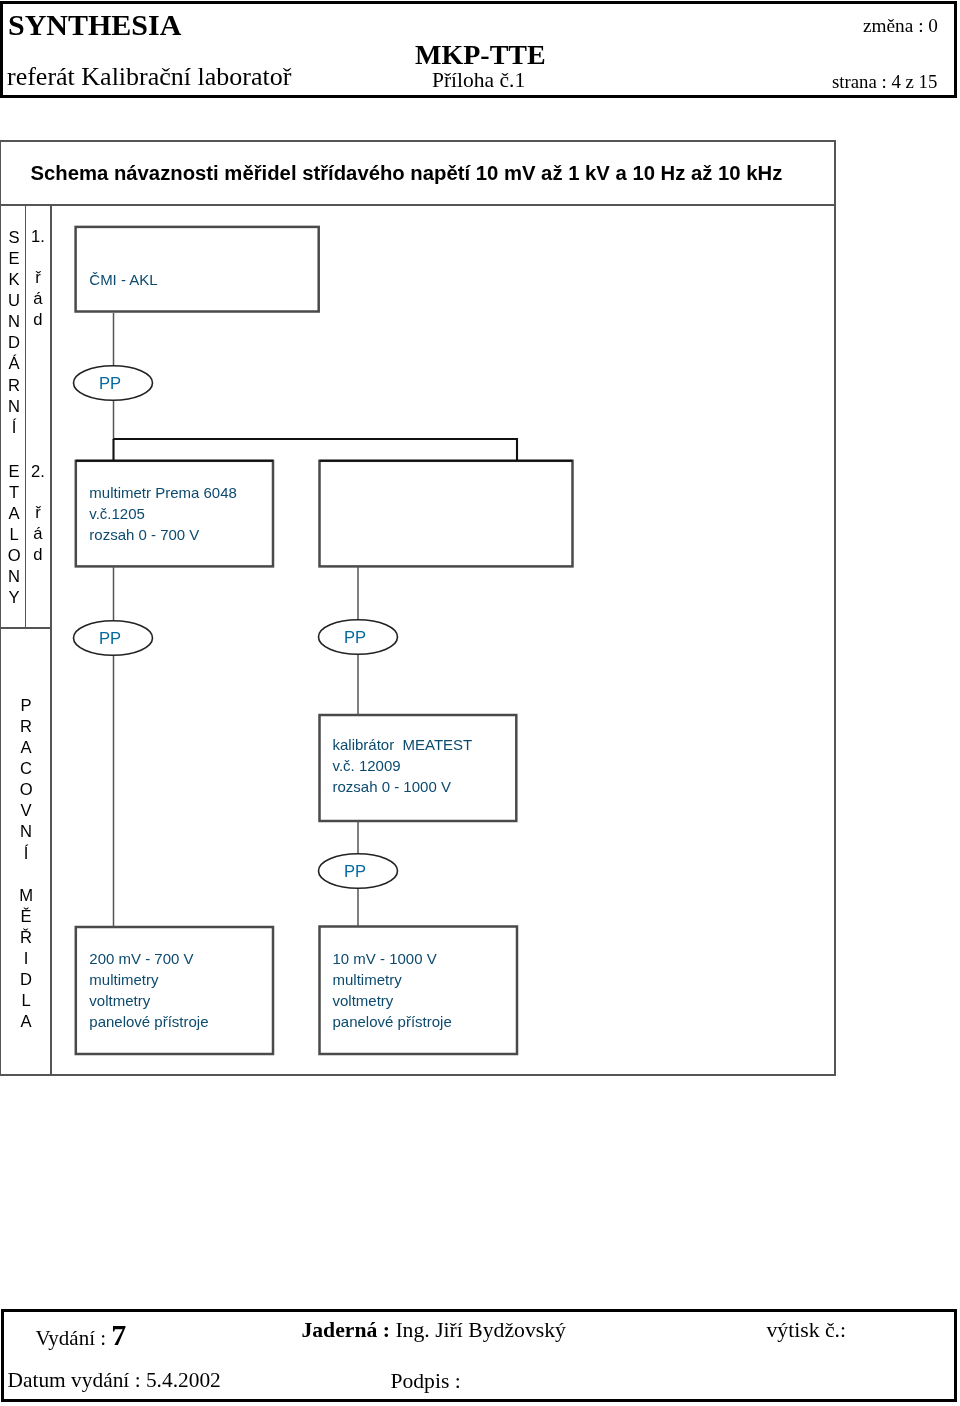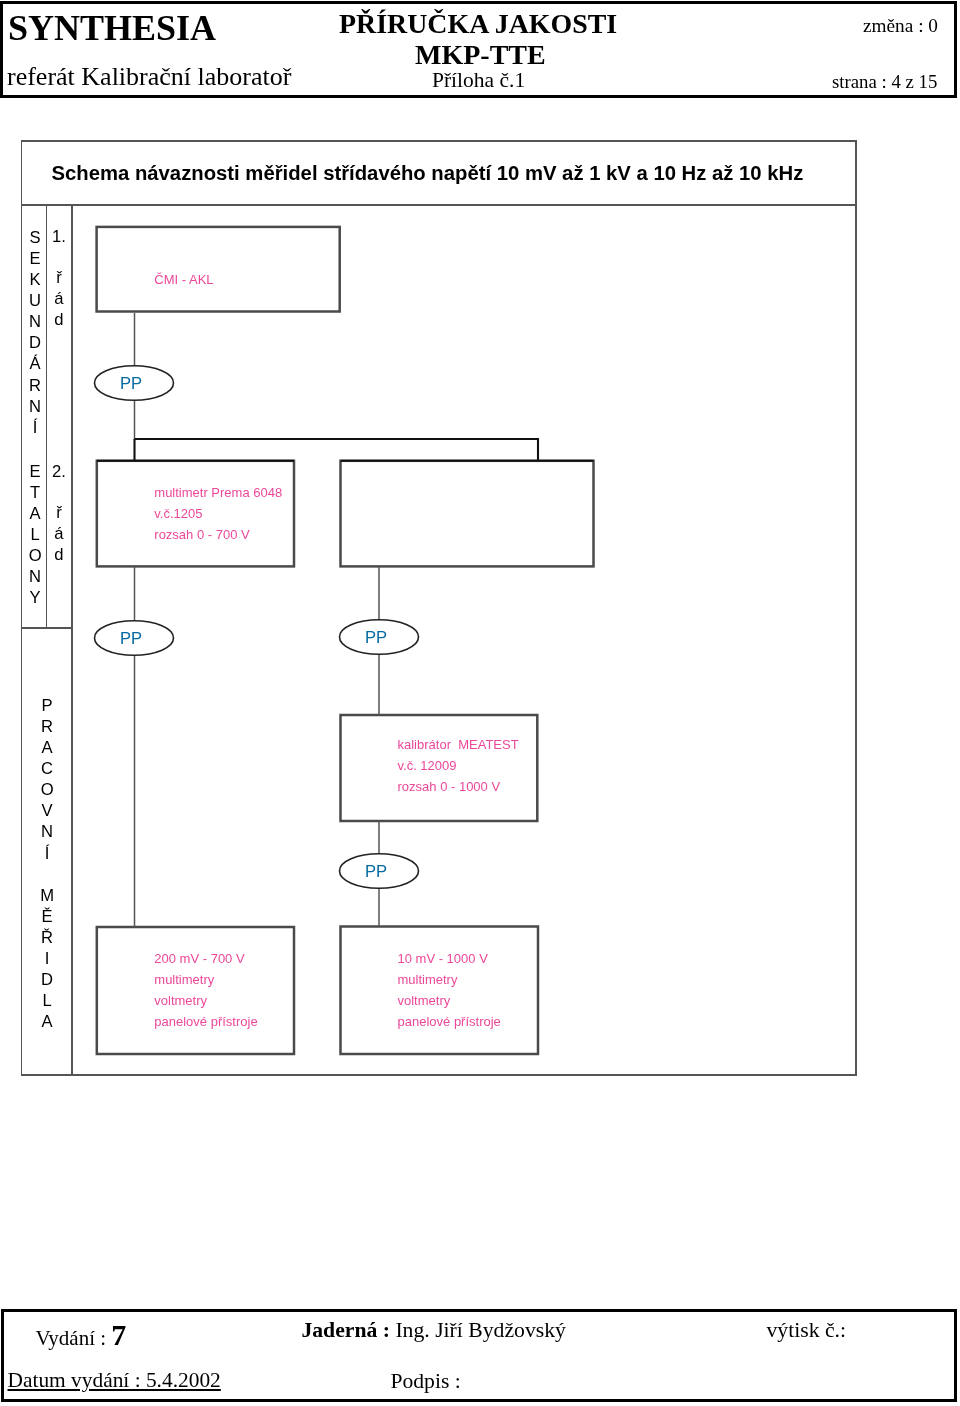--- a/index.html
+++ b/index.html
@@ -5,73 +5,72 @@
   html,body{margin:0;padding:0;background:#ffffff;}
   body{width:960px;height:1406px;position:relative;overflow:hidden;
        font-family:"Liberation Serif", serif; color:#000;}
   #page{position:absolute;left:0;top:0;width:960px;height:1406px;
        transform:translateZ(0);-webkit-font-smoothing:antialiased;}
 
   
   #header-table{position:absolute;left:0px;top:0.5px;width:956.5px;height:97.5px;
       border:3px solid #000;box-sizing:border-box;}
   .hdr-cell{position:absolute;white-space:nowrap;line-height:1;}
-  #hdr-company{left:8px;top:9.5px;font-size:36px;font-weight:bold;}
+  #hdr-company{left:8px;top:9.5px;font-size:30px;font-weight:bold;}
   #hdr-dept{left:7px;top:64px;font-size:26px;text-align:center;}
   #hdr-manual{left:339px;top:9.5px;font-size:27.9px;font-weight:bold;}
   #hdr-code{left:415px;top:40.5px;font-size:28px;font-weight:bold;text-align:center;}
   #hdr-annex{left:432px;top:69.5px;font-size:21.5px;}
   #hdr-change{left:863px;top:16px;font-size:19.3px;}
   #hdr-page{left:832px;top:72.5px;font-size:18.8px;}
 
   
   #footer-table{position:absolute;left:1px;top:1309.4px;width:955.8px;height:92.2px;
       border:3px solid #000;box-sizing:border-box;}
   .ftr-cell{position:absolute;white-space:pre;line-height:1;}
   #ftr-edition{left:7.5px;top:1320px;font-size:21px;margin-left:28px;}
   #ftr-edition b{font-size:30px;font-weight:bold;}
-  #ftr-date{left:7.5px;top:1370px;font-size:21.4px;text-decoration:underline;}
+  #ftr-date{left:7.5px;top:1370px;font-size:21.4px;}
   #ftr-approved{left:301.4px;top:1320px;font-size:21.7px;}
   #ftr-approved .lbl{font-weight:bold;}
   #ftr-sign{left:390.5px;top:1371px;font-size:21.6px;}
   #ftr-copy{left:766.5px;top:1320px;font-size:21.7px;}
 
   
-  #diagram{position:absolute;left:21px;top:140px;width:660px;height:936px;
+  #diagram{position:absolute;left:0;top:140px;width:660px;height:936px;
       font-family:"Liberation Sans", sans-serif;}
   #diagram svg{position:absolute;left:0;top:0;}
   .dlabel{position:absolute;white-space:nowrap;line-height:1;color:#000;}
   #diagram-title{left:30.5px;top:23px;font-size:20.3px;font-weight:bold;}
   .vcol{position:absolute;font-size:16.6px;line-height:21.1px;color:#000;text-align:center;}
   #vcol-sekundarni{left:1.1px;top:86.9px;width:26px;}
   #vcol-etalony{left:1.1px;top:320.9px;width:26px;}
   #vcol-pracovni{left:13.1px;top:554.9px;width:26px;}
   #vcol-meridla{left:13.1px;top:744.6px;width:26px;}
   #vcol-ord1{left:24.9px;top:86.3px;width:26px;}
   #vcol-ord1r{left:24.9px;top:127.2px;width:26px;}
   #vcol-ord2{left:24.9px;top:320.9px;width:26px;}
   #vcol-ord2r{left:24.9px;top:362px;width:26px;}
-  .btext{position:absolute;font-size:13px;line-height:21px;color:#ec4899;white-space:pre;margin-left:44px;}
+  .btext{position:absolute;font-size:15px;line-height:21px;color:#0c4a6e;white-space:pre;}
   #bt-cmi{left:89.3px;top:129px;}
   #bt-prema{left:89.3px;top:341.5px;}
   #bt-cez{left:332.5px;top:341px;}
   #bt-kal{left:332.5px;top:594px;}
   #bt-wl{left:89.3px;top:808px;}
   #bt-wr{left:332.5px;top:808px;}
   .pplabel{position:absolute;font-size:16.6px;line-height:1;color:#0369a1;
       transform:translate(-50%,-50%) translate(-2.9px,0.9px);}
 </style>
 </head>
 <body>
 
 <div id="page">
 <div id="header-table"></div>
 <div class="hdr-cell" id="hdr-company">SYNTHESIA</div>
 <div class="hdr-cell" id="hdr-dept">referát Kalibrační laboratoř</div>
-<div class="hdr-cell" id="hdr-manual">PŘÍRUČKA JAKOSTI</div>
 <div class="hdr-cell" id="hdr-code">MKP-TTE</div>
 <div class="hdr-cell" id="hdr-annex">Příloha č.1</div>
 <div class="hdr-cell" id="hdr-change">změna : 0</div>
 <div class="hdr-cell" id="hdr-page">strana : 4 z 15</div>
 
 <div id="diagram">
   <svg width="836" height="936" viewBox="0 0 836 936">
     <g stroke="#555" stroke-width="1.5" fill="none" shape-rendering="crispEdges">
 
       <rect x="0.5" y="0.9" width="834.5" height="934.1"></rect>

